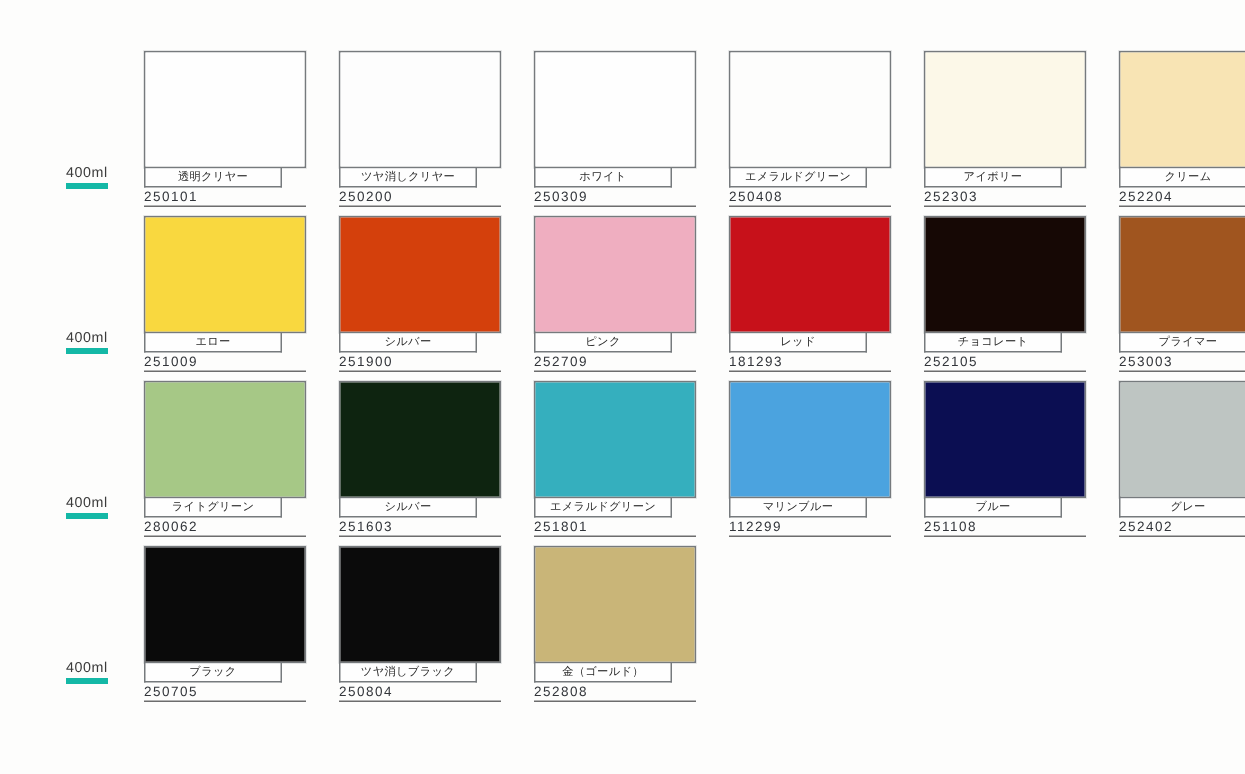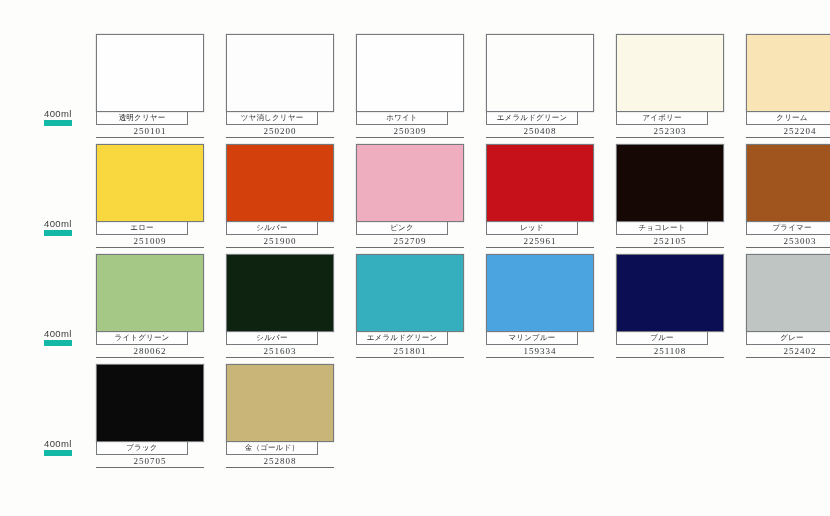--- a/index.html
+++ b/index.html
@@ -44,21 +44,21 @@
     position: relative;
     height: 110px;
   }
   .volume-label {
     position: absolute;
     left: 4px;
     bottom: 18px;
     font-size: 9.5px;
     letter-spacing: 0.4px;
     color: #3b3b3b;
-    border-bottom: 6px solid #14b8a6;
+    border-bottom: 4px solid #14b8a6;
     padding-bottom: 1px;
     white-space: nowrap;
   }
 
   .swatch-cell {
     width: 108px;
     flex: 0 0 108px;
     margin-right: 22px;
     position: relative;
   }
@@ -93,27 +93,26 @@
     color: #2a2a2a;
     white-space: nowrap;
     overflow: hidden;
   }
 
   .swatch-code {
     width: 108px;
     box-sizing: border-box;
     font-size: 9px;
     line-height: 11px;
-    text-align: center;
+    text-align: left;
     letter-spacing: 1px;
     color: #32353a;
     padding-top: 1px;
     border-bottom: 1px solid #6d6d6d;
     white-space: nowrap;
-    font-family: Liberation Serif, serif;
   }
 </style>
 </head>
 <body>
 
 <div id="sheet">
   <div class="chart-grid" id="chart-grid">
       <div class="color-row">
         <div class="volume-cell">
           <div class="volume-label">400ml</div>
@@ -184,21 +183,21 @@
             <div class="swatch-fill" style="background: rgb(239, 174, 192);"></div>
           </div>
           <div class="swatch-name">ピンク</div>
           <div class="swatch-code">252709</div>
         </div>
         <div class="swatch-cell">
           <div class="swatch-box">
             <div class="swatch-fill" style="background: rgb(199, 17, 26);"></div>
           </div>
           <div class="swatch-name">レッド</div>
-          <div class="swatch-code">225961</div>
+          <div class="swatch-code">181293</div>
         </div>
         <div class="swatch-cell">
           <div class="swatch-box">
             <div class="swatch-fill" style="background: rgb(22, 8, 5);"></div>
           </div>
           <div class="swatch-name">チョコレート</div>
           <div class="swatch-code">252105</div>
         </div>
         <div class="swatch-cell">
           <div class="swatch-box">
@@ -231,21 +230,21 @@
             <div class="swatch-fill" style="background: rgb(53, 175, 190);"></div>
           </div>
           <div class="swatch-name">エメラルドグリーン</div>
           <div class="swatch-code">251801</div>
         </div>
         <div class="swatch-cell">
           <div class="swatch-box">
             <div class="swatch-fill" style="background: rgb(75, 163, 223);"></div>
           </div>
           <div class="swatch-name">マリンブルー</div>
-          <div class="swatch-code">159334</div>
+          <div class="swatch-code">112299</div>
         </div>
         <div class="swatch-cell">
           <div class="swatch-box">
             <div class="swatch-fill" style="background: rgb(11, 14, 82);"></div>
           </div>
           <div class="swatch-name">ブルー</div>
           <div class="swatch-code">251108</div>
         </div>
         <div class="swatch-cell">
           <div class="swatch-box">
@@ -258,20 +257,27 @@
       <div class="color-row">
         <div class="volume-cell">
           <div class="volume-label">400ml</div>
         </div>
         <div class="swatch-cell">
           <div class="swatch-box">
             <div class="swatch-fill" style="background: rgb(10, 10, 10);"></div>
           </div>
           <div class="swatch-name">ブラック</div>
           <div class="swatch-code">250705</div>
+        </div>
+        <div class="swatch-cell">
+          <div class="swatch-box">
+            <div class="swatch-fill" style="background: rgb(11, 11, 11);"></div>
+          </div>
+          <div class="swatch-name">ツヤ消しブラック</div>
+          <div class="swatch-code">250804</div>
         </div>
         <div class="swatch-cell">
           <div class="swatch-box">
             <div class="swatch-fill" style="background: rgb(201, 181, 120);"></div>
           </div>
           <div class="swatch-name">金（ゴールド）</div>
           <div class="swatch-code">252808</div>
         </div>
         <div class="swatch-cell empty">
           <div class="swatch-box"></div>

